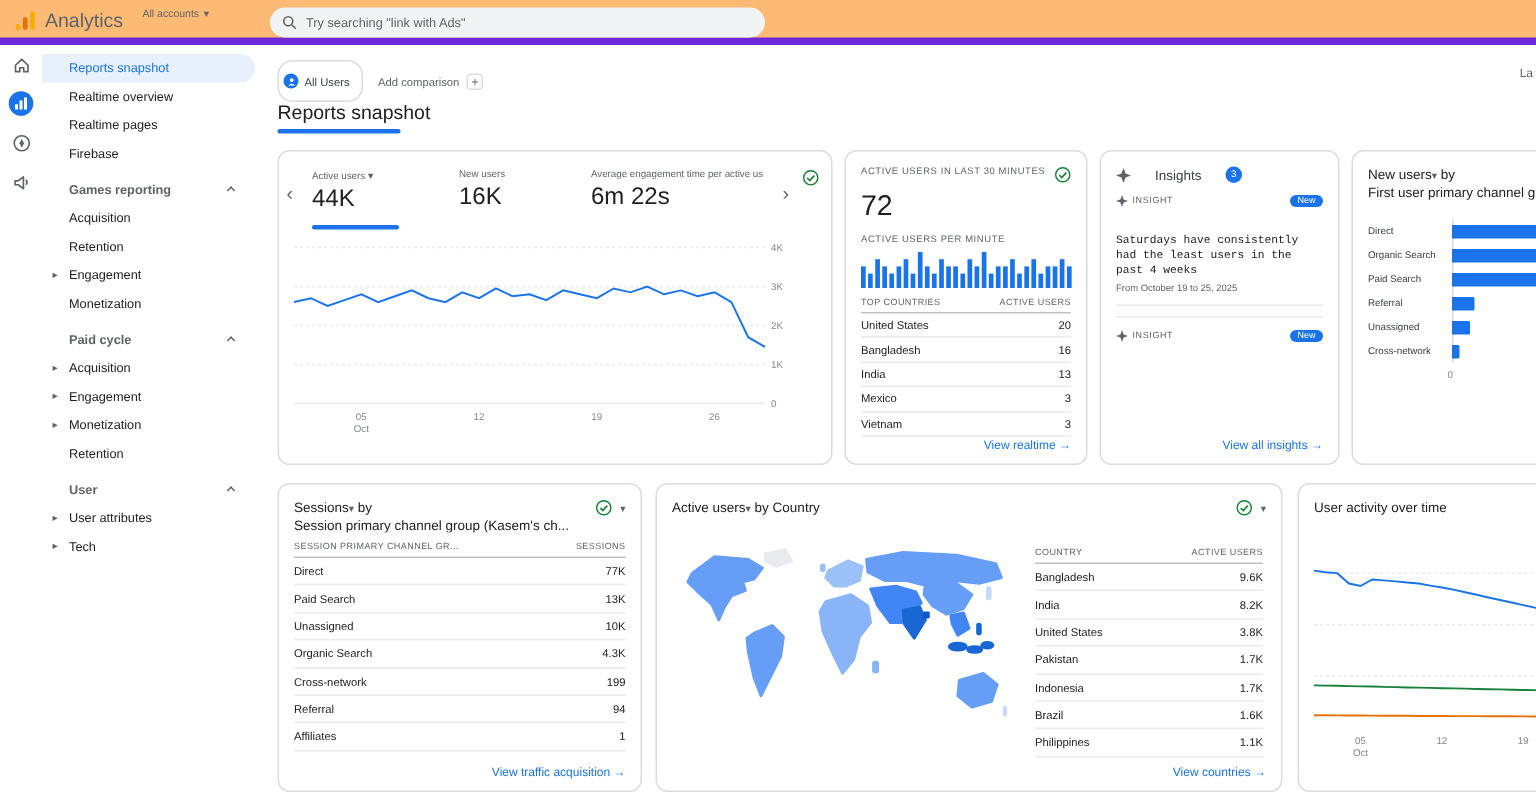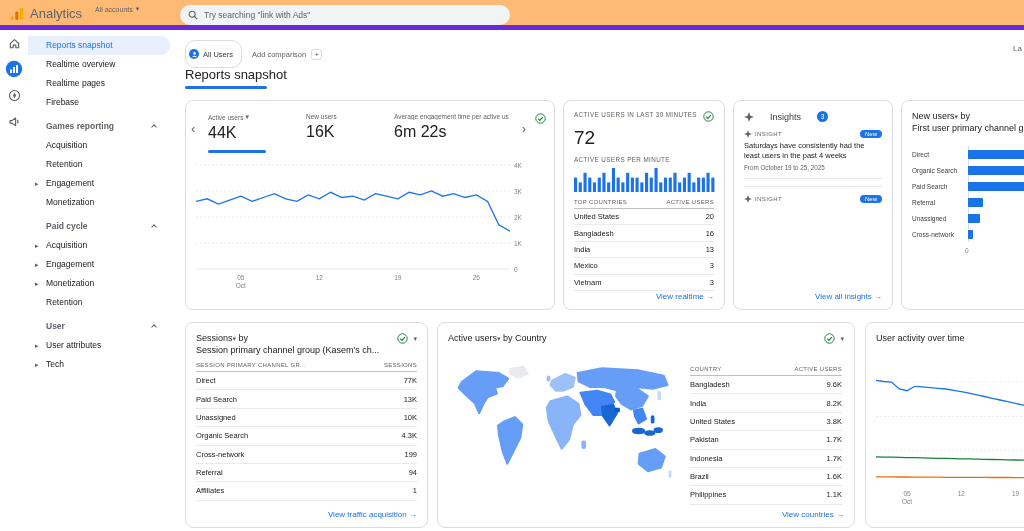--- a/index.html
+++ b/index.html
@@ -73,21 +73,21 @@
   .mt-row.roomy { padding:4.2px 0; }
   .mt-val { color:#202124; }
 
   
   #card-insights { left:563px; top:70px; width:160px; height:210px; padding:10px; }
   .ins-head { display:flex; align-items:flex-end; gap:16px; color:#3c4043; font-size:9px; }
   .ins-badge { width:11px; height:11px; background:#1a73e8; border-radius:50%; color:#fff; font-size:6.5px; display:flex; align-items:center; justify-content:center; }
   .ins-kind-row { display:flex; align-items:center; gap:3px; margin-top:8px; }
   .ins-kind { font-size:6px; letter-spacing:.4px; color:#5f6368; }
   .new-badge { margin-left:auto; background:#1a73e8; color:#fff; font-size:6px; padding:1px 5px; border-radius:7px; }
-  .ins-text { font-size:7.5px; line-height:1.35; color:#202124; margin-top:3px; }
+  .ins-text { font-size:7.5px; line-height:1.35; color:#202124; margin-top:18px;font-family:Liberation Mono, monospace; }
   .ins-period { font-size:6.3px; color:#5f6368; margin-top:3px; }
   .ins-div { border-top:1px solid #e8eaed; margin-top:7px; }
 
   
   #card-channels { left:731px; top:70px; width:210px; height:210px; padding:10px; overflow:visible; }
   .hb-rows { position:absolute; left:10px; top:45px; width:190px; }
   .hb-row { display:flex; align-items:center; height:16px; }
   .hb-label { width:56px; font-size:6.5px; color:#3c4043; white-space:nowrap; }
   .hb-bar { height:9px; background:#1a73e8; border-radius:0 1px 1px 0; }
   .hb-axis { position:absolute; left:66px; top:45px; height:96px; border-left:1px solid #dadce0; }

